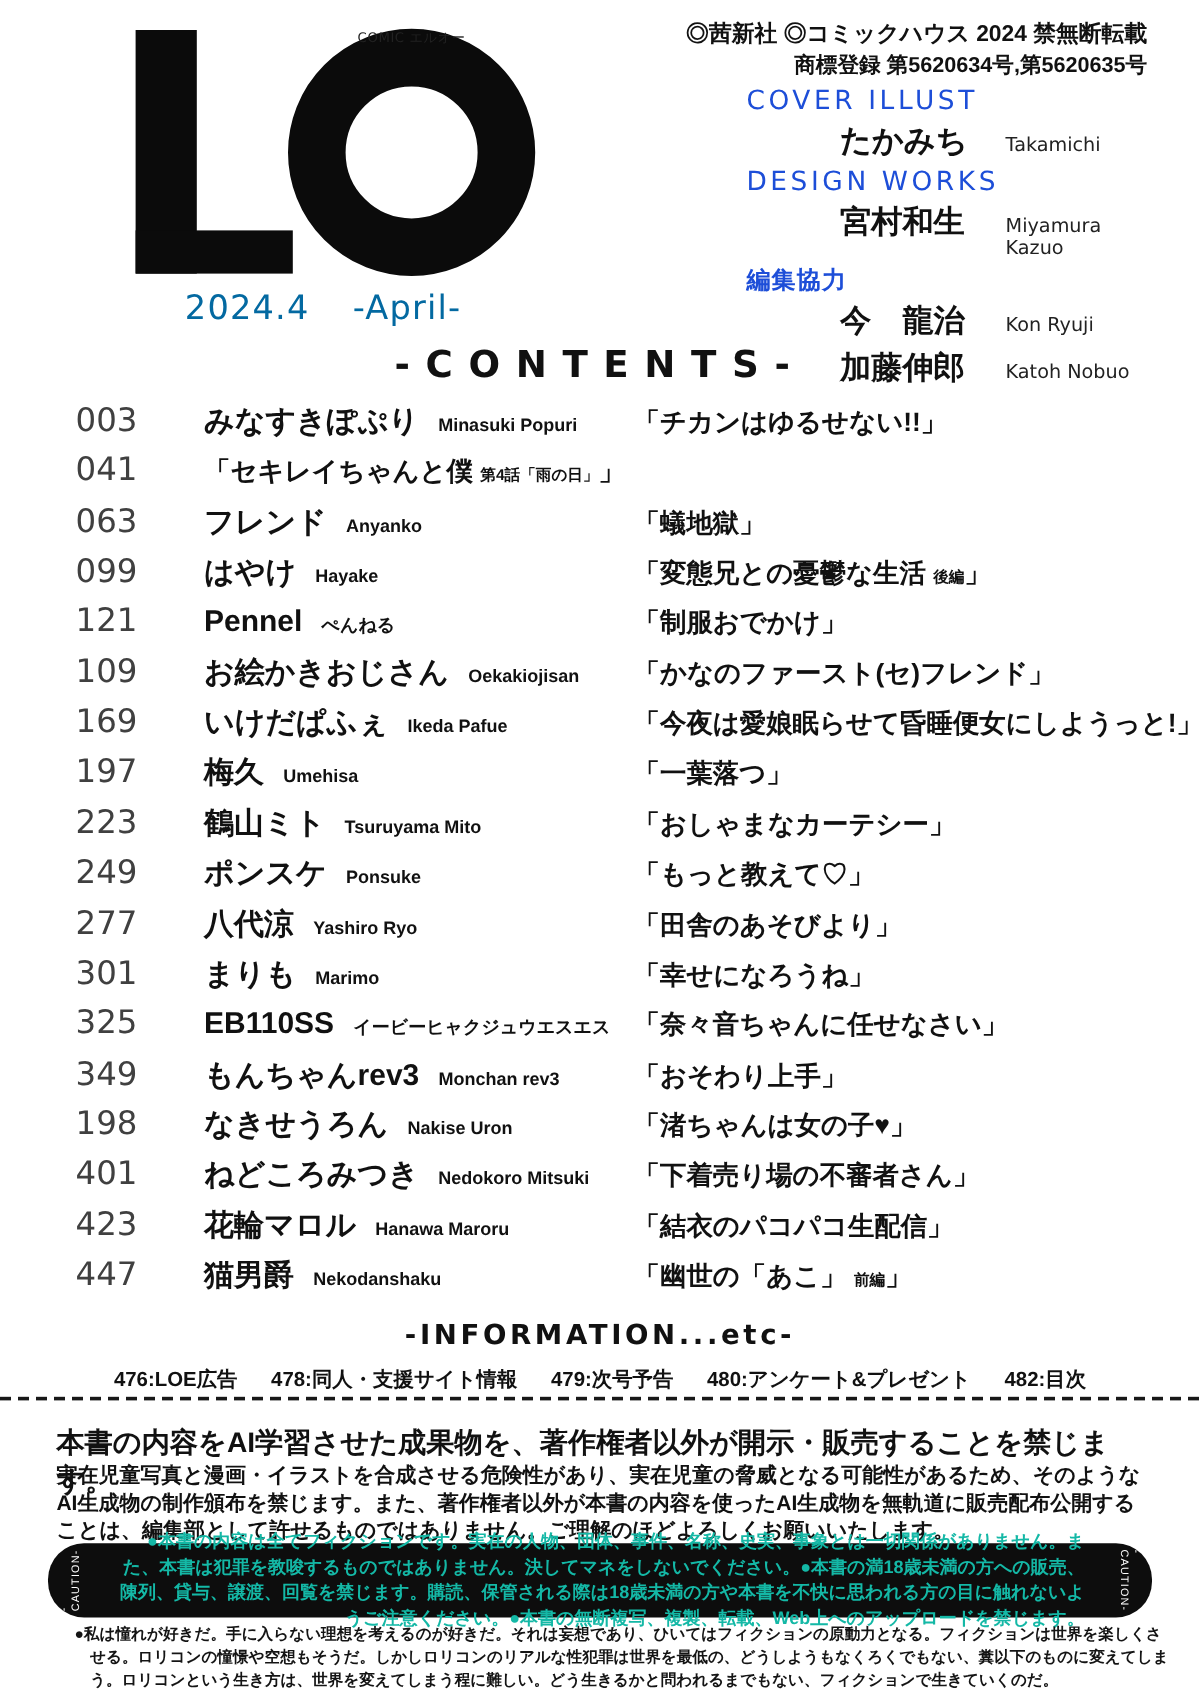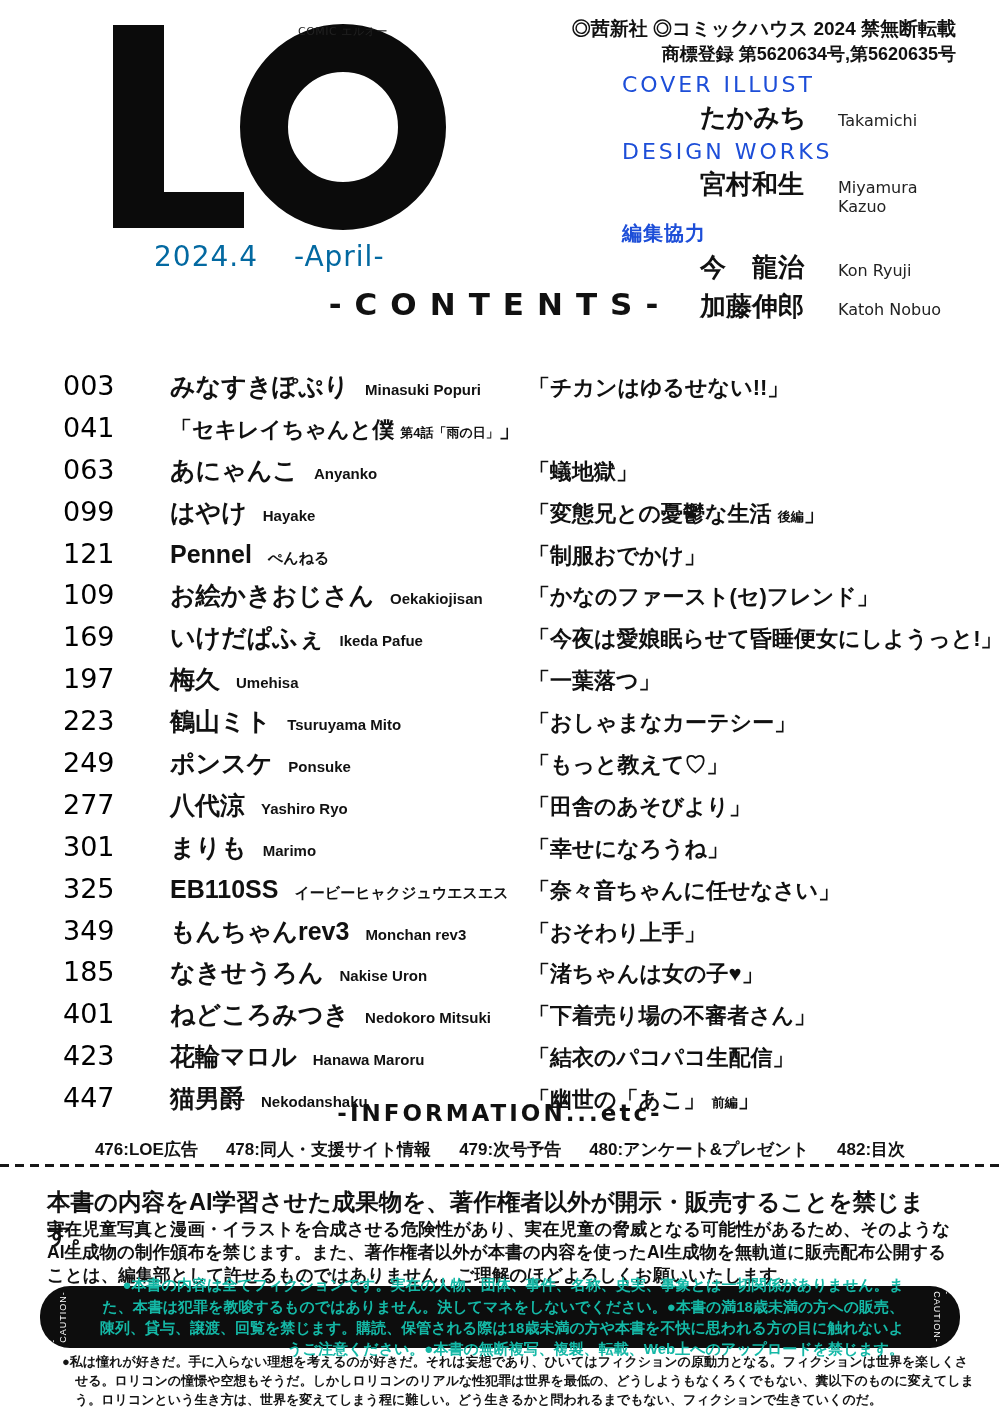--- a/index.html
+++ b/index.html
@@ -29,21 +29,21 @@
   .credit-label.jp{font-size:20px;font-weight:bold;letter-spacing:1px;}
   .credit-name-row{display:flex;align-items:baseline;margin:0 0 4px 78px;}
   .credit-name{font-size:26px;font-weight:bold;width:138px;flex:0 0 auto;}
   .credit-romaji{font-size:16px;color:#222;font-family:"DejaVu Sans",sans-serif;}
   
   .contents-title{position:absolute;left:0;top:286px;width:100%;text-align:center;
     font-size:31px;font-weight:bold;letter-spacing:13px;font-family:"DejaVu Sans",sans-serif;}
   .toc{position:absolute;left:0;top:334px;width:1000px;}
   .toc-row{display:grid;grid-template-columns:107px 358px auto;align-items:baseline;
     height:41.9px;padding-left:63px;}
-  .toc-page{font-size:27px;font-weight:400;color:#000000;font-family:"DejaVu Sans",sans-serif;margin-top:36px;}
+  .toc-page{font-size:27px;font-weight:400;color:#404040;font-family:"DejaVu Sans",sans-serif;}
   .toc-author-cell{white-space:nowrap;}
   .toc-author{font-size:25px;font-weight:bold;}
   .toc-romaji{font-size:15px;font-weight:bold;margin-left:16px;}
   .toc-title{white-space:nowrap;font-weight:bold;}
   .toc-title-main,.toc-title-end{font-size:22px;}
   .toc-title-small{font-size:13px;}
   
   .info-title{position:absolute;left:0;top:1100px;width:100%;text-align:center;
     font-size:23px;font-weight:bold;letter-spacing:3px;font-family:"DejaVu Sans",sans-serif;}
   .info-items{position:absolute;left:0;top:1138px;width:100%;text-align:center;
@@ -136,21 +136,21 @@
     <span class="toc-title"><span class="toc-title-main">「チカンはゆるせない!!」</span><span class="toc-title-small"></span><span class="toc-title-end"></span></span>
   </div>
 
   <div class="toc-row">
     <span class="toc-page">041</span>
     <span class="toc-title"><span class="toc-title-main">「セキレイちゃんと僕 </span><span class="toc-title-small">第4話「雨の日」</span><span class="toc-title-end">」</span></span>
   </div>
 
   <div class="toc-row">
     <span class="toc-page">063</span>
-    <span class="toc-author-cell"><span class="toc-author">あにゃんこ</span><span class="toc-romaji">Anyanko</span></span>
+    <span class="toc-author-cell"><span class="toc-author">フレンド</span><span class="toc-romaji">Anyanko</span></span>
     <span class="toc-title"><span class="toc-title-main">「蟻地獄」</span><span class="toc-title-small"></span><span class="toc-title-end"></span></span>
   </div>
 
   <div class="toc-row">
     <span class="toc-page">099</span>
     <span class="toc-author-cell"><span class="toc-author">はやけ</span><span class="toc-romaji">Hayake</span></span>
     <span class="toc-title"><span class="toc-title-main">「変態兄との憂鬱な生活 </span><span class="toc-title-small">後編</span><span class="toc-title-end">」</span></span>
   </div>
 
   <div class="toc-row">
@@ -207,21 +207,21 @@
     <span class="toc-title"><span class="toc-title-main">「奈々音ちゃんに任せなさい」</span><span class="toc-title-small"></span><span class="toc-title-end"></span></span>
   </div>
 
   <div class="toc-row">
     <span class="toc-page">349</span>
     <span class="toc-author-cell"><span class="toc-author">もんちゃんrev3</span><span class="toc-romaji">Monchan rev3</span></span>
     <span class="toc-title"><span class="toc-title-main">「おそわり上手」</span><span class="toc-title-small"></span><span class="toc-title-end"></span></span>
   </div>
 
   <div class="toc-row">
-    <span class="toc-page">185</span>
+    <span class="toc-page">198</span>
     <span class="toc-author-cell"><span class="toc-author">なきせうろん</span><span class="toc-romaji">Nakise Uron</span></span>
     <span class="toc-title"><span class="toc-title-main">「渚ちゃんは女の子♥」</span><span class="toc-title-small"></span><span class="toc-title-end"></span></span>
   </div>
 
   <div class="toc-row">
     <span class="toc-page">401</span>
     <span class="toc-author-cell"><span class="toc-author">ねどころみつき</span><span class="toc-romaji">Nedokoro Mitsuki</span></span>
     <span class="toc-title"><span class="toc-title-main">「下着売り場の不審者さん」</span><span class="toc-title-small"></span><span class="toc-title-end"></span></span>
   </div>
 

